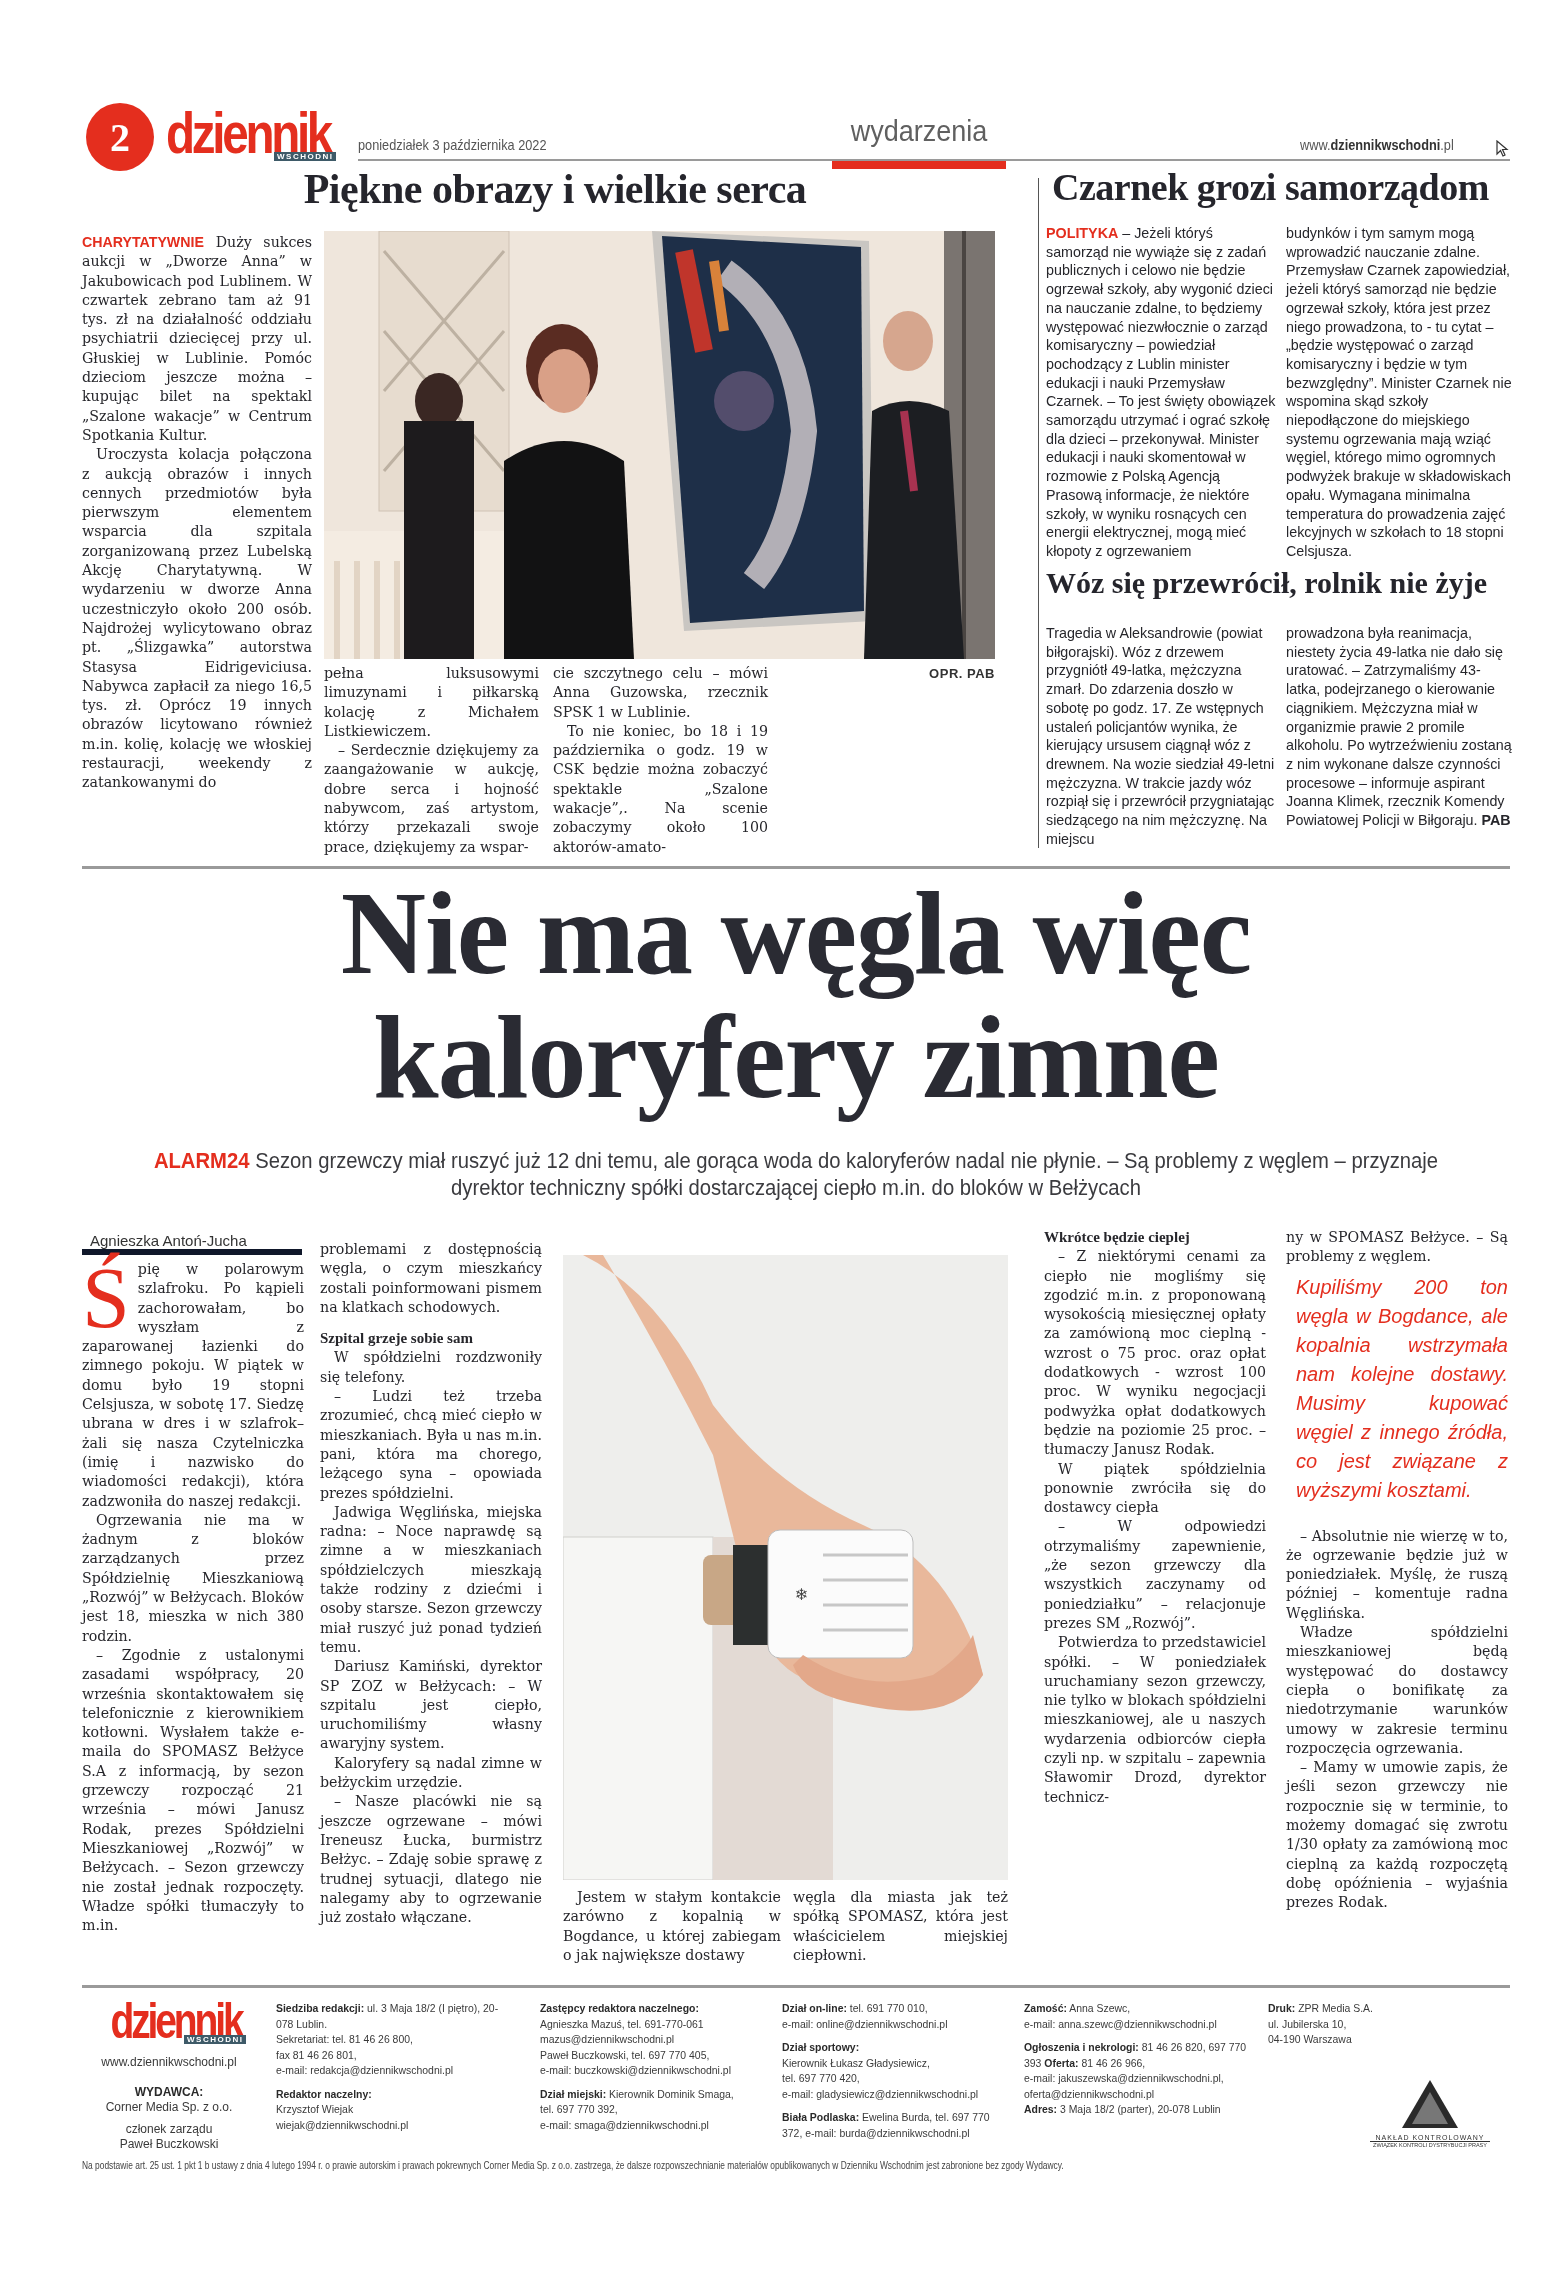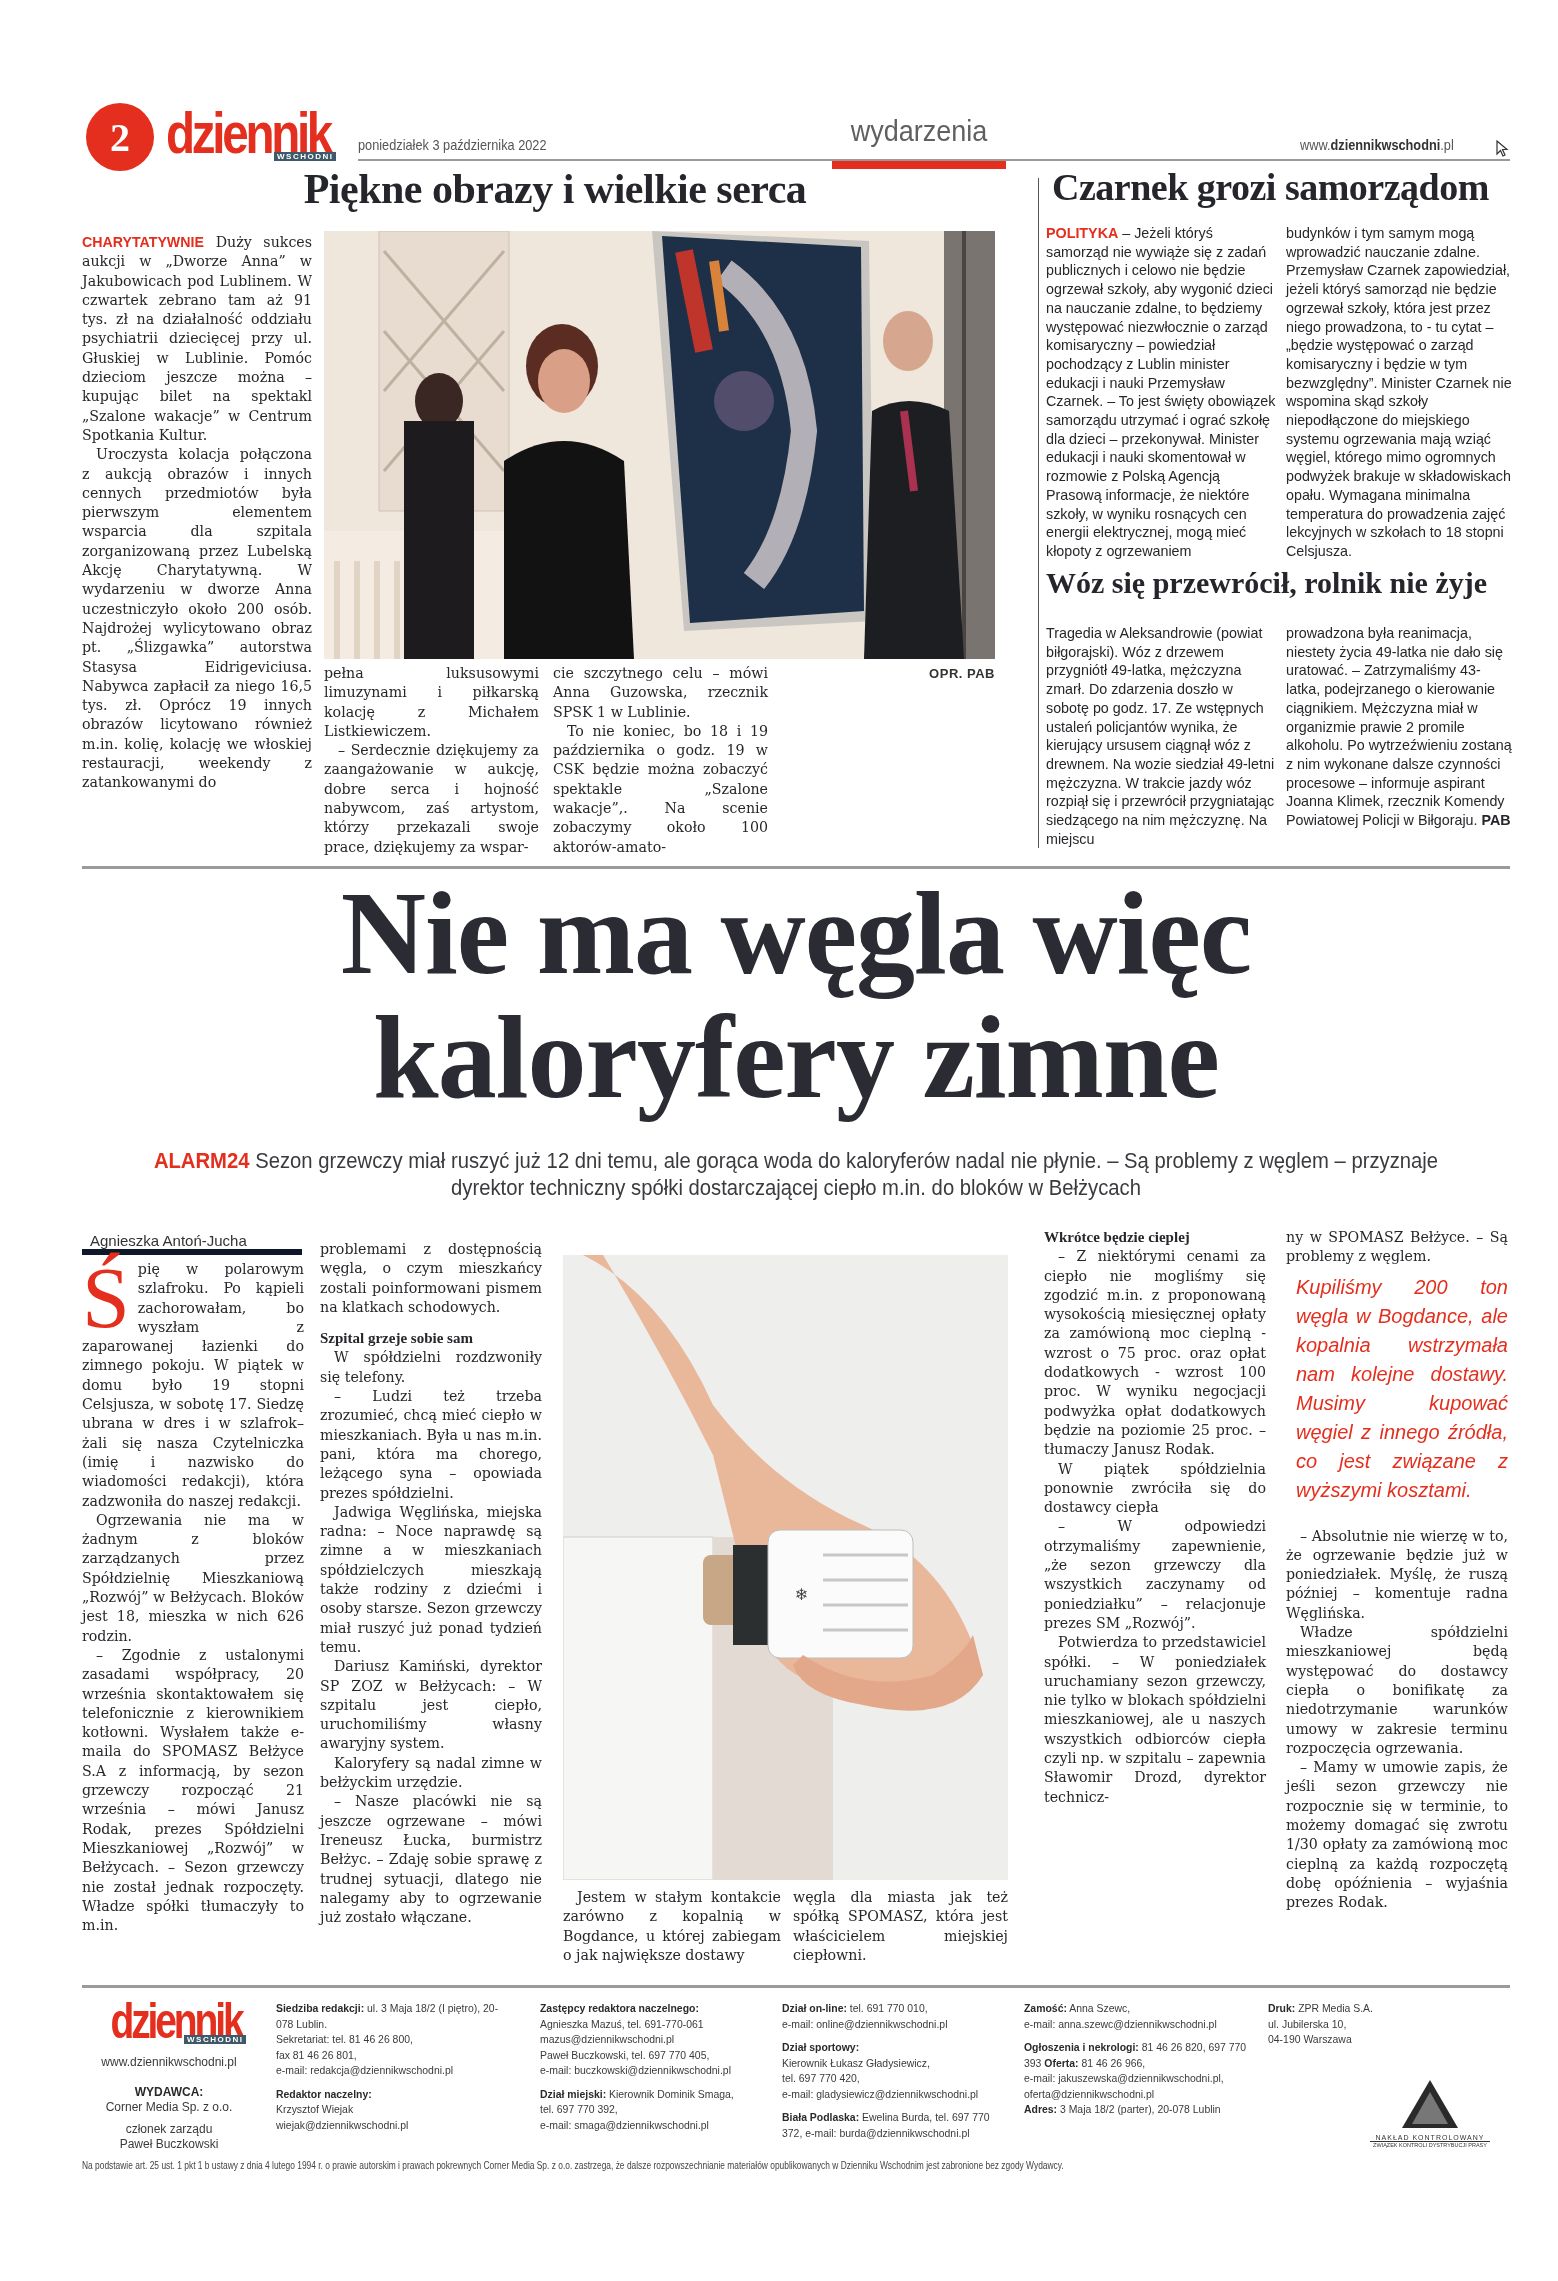--- a/index.html
+++ b/index.html
@@ -159,21 +159,21 @@
 </h1>
 <div class="abs deck">
   <span class="kicker">ALARM24</span>
   <span>Sezon grzewczy miał ruszyć już 12 dni temu, ale gorąca woda do kaloryferów nadal nie płynie. – Są problemy z węglem – przyznaje dyrektor techniczny spółki dostarczającej ciepło m.in. do bloków w Bełżycach</span>
 </div>
 
 <div class="abs byline">Agnieszka Antoń-Jucha</div>
 
 <div class="abs col" style="left:82px; top:1260px; width:222px;">
   <p class="noind"><span class="dropcap">Ś</span><span>pię w polarowym szlafroku. Po kąpieli zachorowałam, bo wyszłam z zaparowanej łazienki do zimnego pokoju. W piątek w domu było 19 stopni Celsjusza, w sobotę 17. Siedzę ubrana w dres i w szlafrok– żali się nasza Czytelniczka (imię i nazwisko do wiadomości redakcji), która zadzwoniła do naszej redakcji.</span></p>
-  <p>Ogrzewania nie ma w żadnym z bloków zarządzanych przez Spółdzielnię Mieszkaniową „Rozwój” w Bełżycach. Bloków jest 18, mieszka w nich 626 rodzin.</p>
+  <p>Ogrzewania nie ma w żadnym z bloków zarządzanych przez Spółdzielnię Mieszkaniową „Rozwój” w Bełżycach. Bloków jest 18, mieszka w nich 380 rodzin.</p>
   <p>– Zgodnie z ustalonymi zasadami współpracy, 20 września skontaktowałem się telefonicznie z kierownikiem kotłowni. Wysłałem także e-maila do SPOMASZ Bełżyce S.A z informacją, by sezon grzewczy rozpocząć 21 września – mówi Janusz Rodak, prezes Spółdzielni Mieszkaniowej „Rozwój” w Bełżycach. – Sezon grzewczy nie został jednak rozpoczęty. Władze spółki tłumaczyły to m.in.</p>
 </div>
 
 <div class="abs col" style="left:320px; top:1240px; width:222px;">
   <p class="noind">problemami z dostępnością węgla, o czym mieszkańcy zostali poinformowani pismem na klatkach schodowych.</p>
   <p class="subhead">Szpital grzeje sobie sam</p>
   <p>W spółdzielni rozdzwoniły się telefony.</p>
   <p>– Ludzi też trzeba zrozumieć, chcą mieć ciepło w mieszkaniach. Była u nas m.in. pani, która ma chorego, leżącego syna – opowiada prezes spółdzielni.</p>
   <p>Jadwiga Węglińska, miejska radna: – Noce naprawdę są zimne a w mieszkaniach spółdzielczych mieszkają także rodziny z dziećmi i osoby starsze. Sezon grzewczy miał ruszyć już ponad tydzień temu.</p>
   <p>Dariusz Kamiński, dyrektor SP ZOZ w Bełżycach: – W szpitalu jest ciepło, uruchomiliśmy własny awaryjny system.</p>
@@ -206,21 +206,21 @@
 </div>
 <div class="abs col" style="left:793px; top:1888px; width:215px;">
   <p class="noind">węgla dla miasta jak też spółką SPOMASZ, która jest właścicielem miejskiej ciepłowni.</p>
 </div>
 
 <div class="abs col" style="left:1044px; top:1228px; width:222px;">
   <p class="subhead" style="margin-top:0">Wkrótce będzie cieplej</p>
   <p>– Z niektórymi cenami za ciepło nie mogliśmy się zgodzić m.in. z proponowaną wysokością miesięcznej opłaty za zamówioną moc cieplną - wzrost o 75 proc. oraz opłat dodatkowych - wzrost 100 proc. W wyniku negocjacji podwyżka opłat dodatkowych będzie na poziomie 25 proc. – tłumaczy Janusz Rodak.</p>
   <p>W piątek spółdzielnia ponownie zwróciła się do dostawcy ciepła</p>
   <p>– W odpowiedzi otrzymaliśmy zapewnienie, „że sezon grzewczy dla wszystkich zaczynamy od poniedziałku” – relacjonuje prezes SM „Rozwój”.</p>
-  <p>Potwierdza to przedstawiciel spółki. – W poniedziałek uruchamiany sezon grzewczy, nie tylko w blokach spółdzielni mieszkaniowej, ale u naszych wszystkich odbiorców ciepła czyli np. w szpitalu – zapewnia Sławomir Drozd, dyrektor technicz-</p>
+  <p>Potwierdza to przedstawiciel spółki. – W poniedziałek uruchamiany sezon grzewczy, nie tylko w blokach spółdzielni mieszkaniowej, ale u naszych wydarzenia odbiorców ciepła czyli np. w szpitalu – zapewnia Sławomir Drozd, dyrektor technicz-</p>
 </div>
 
 <div class="abs col" style="left:1286px; top:1228px; width:222px;">
   <p class="noind">ny w SPOMASZ Bełżyce. – Są problemy z węglem.</p>
   <div class="pull-quote">
     <span class="qmark">”</span>
     <span>Kupiliśmy 200 ton węgla w Bogdance, ale kopalnia wstrzymała nam kolejne dostawy. Musimy kupować węgiel z innego źródła, co jest związane z wyższymi kosztami.</span>
   </div>
   <p>– Absolutnie nie wierzę w to, że ogrzewanie będzie już w poniedziałek. Myślę, że ruszą później – komentuje radna Węglińska.</p>
   <p>Władze spółdzielni mieszkaniowej będą występować do dostawcy ciepła o bonifikatę za niedotrzymanie warunków umowy w zakresie terminu rozpoczęcia ogrzewania.</p>

